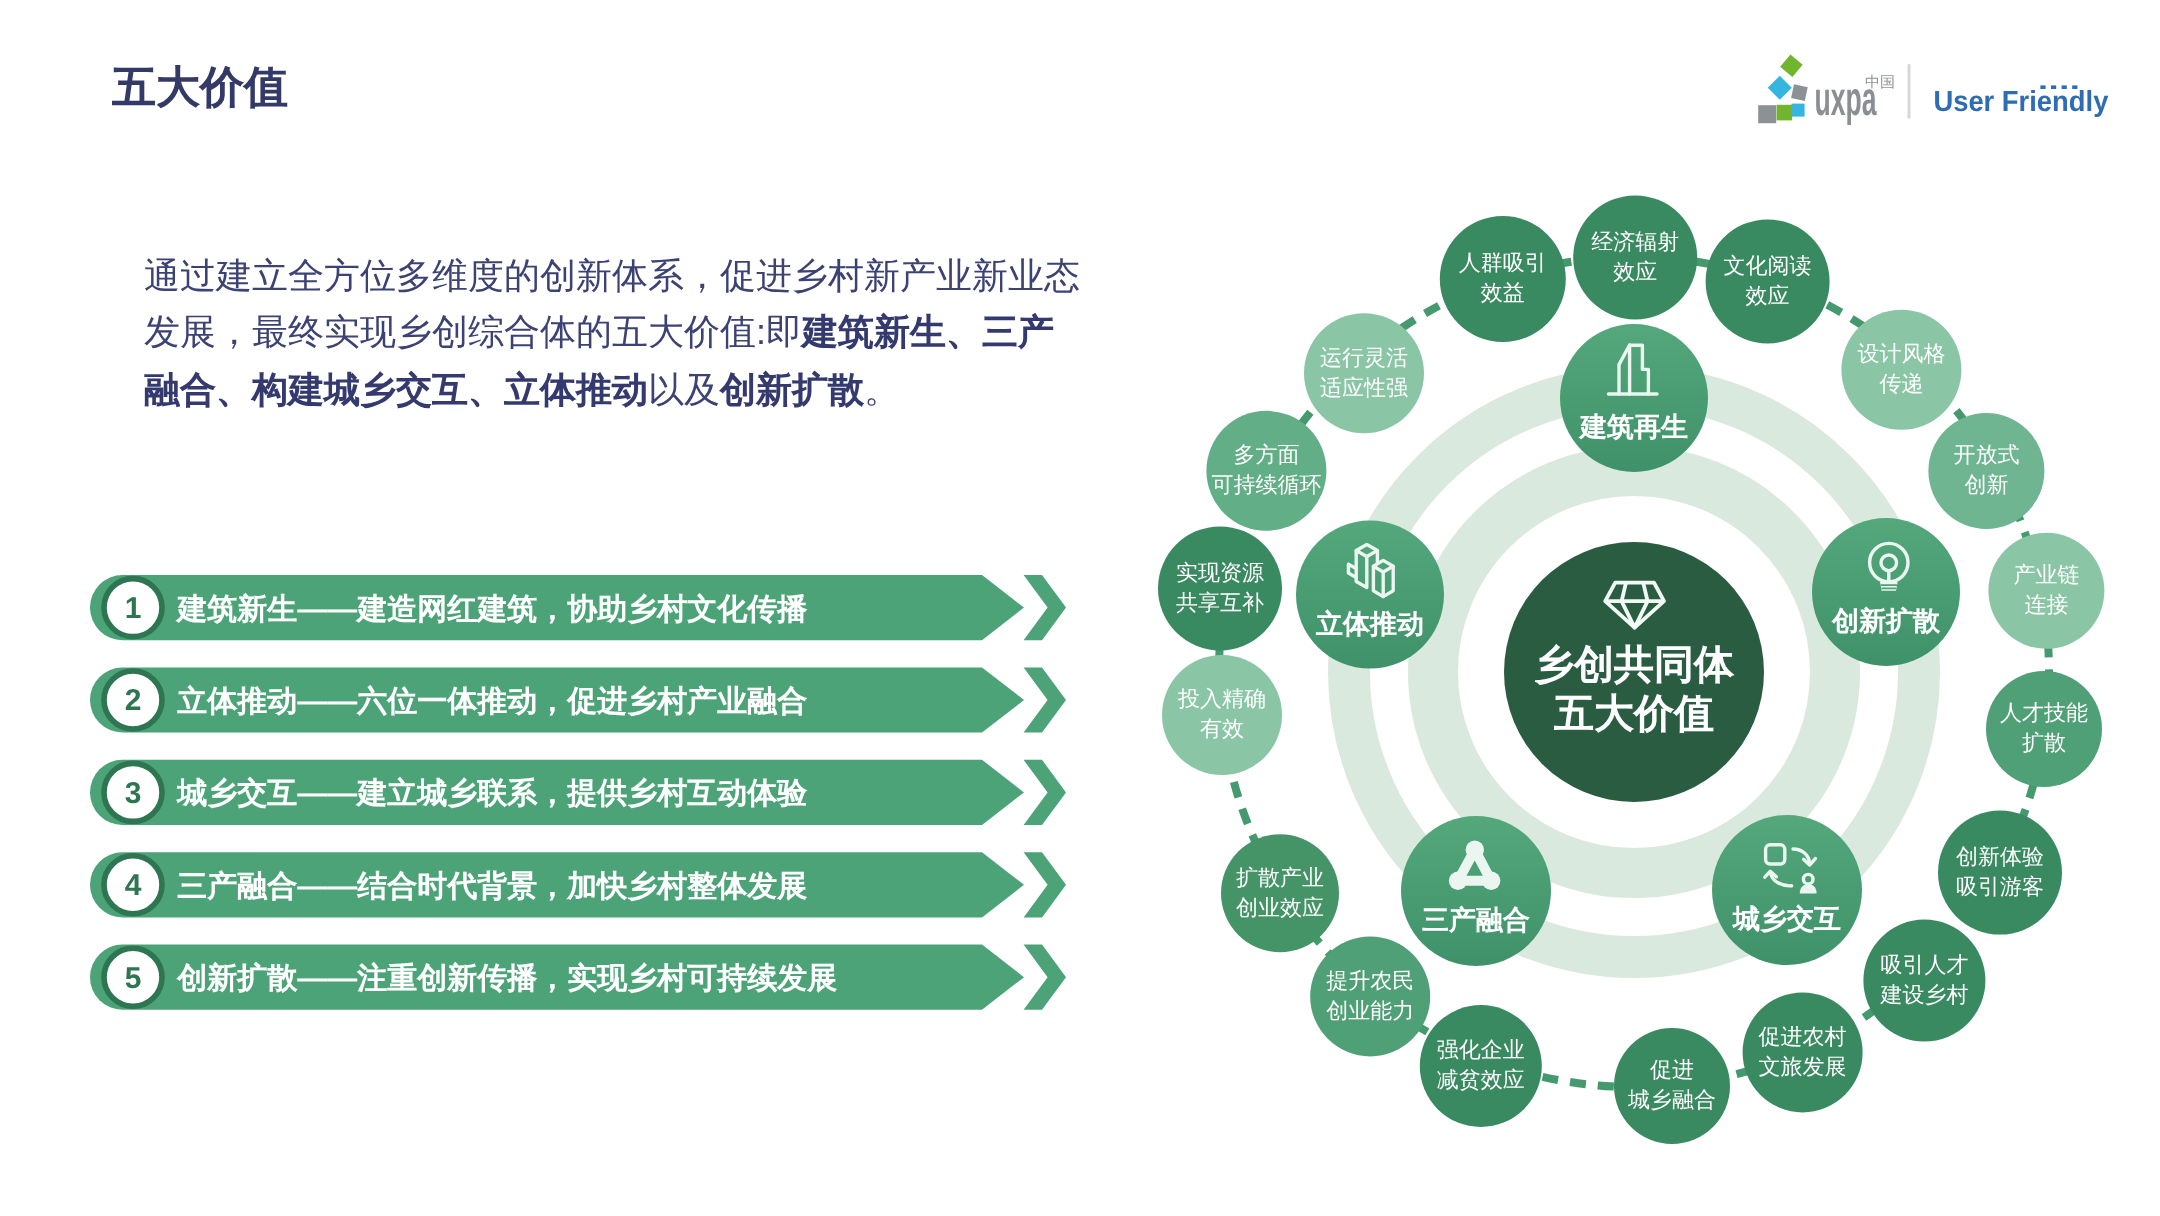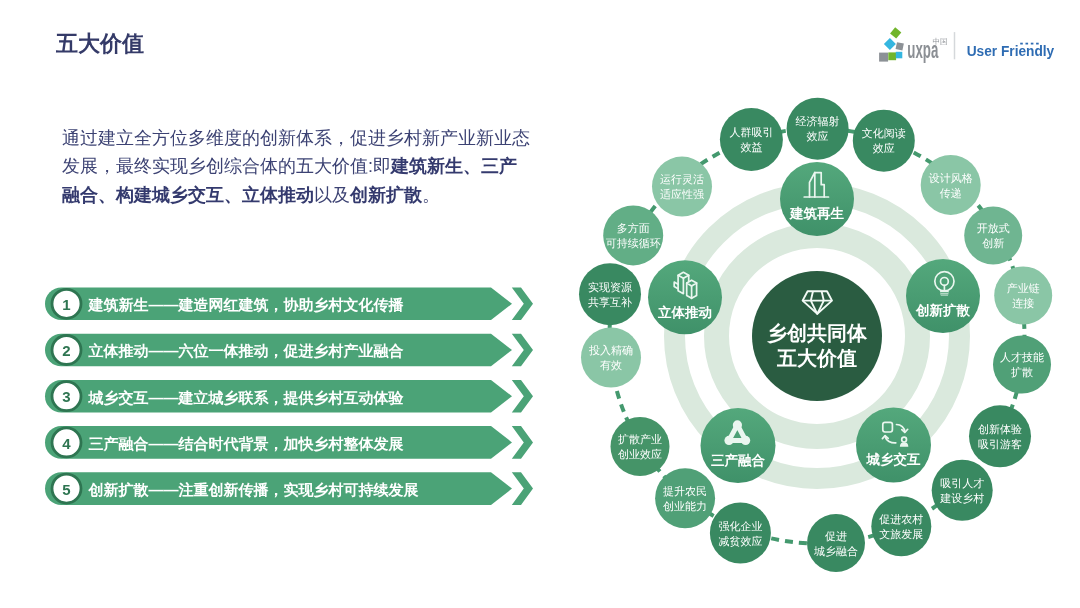--- a/index.html
+++ b/index.html
@@ -1,16 +1,16 @@
 <!DOCTYPE html>
 <html><head><meta charset="utf-8"><style>
 html,body{margin:0;padding:0;}
 body{width:1080px;height:608px;background:#fff;overflow:hidden;position:relative;font-family:"Liberation Sans",sans-serif;}
 .title{position:absolute;left:56px;top:29px;font-size:22px;font-weight:bold;color:#343a68;}
-.para{position:absolute;left:62px;top:123.5px;width:468px;font-size:18px;line-height:28.5px;color:#3c4273;}
+.para{position:absolute;left:72px;top:123.5px;width:468px;font-size:18px;line-height:28.5px;color:#3c4273;}
 .para b{color:#343a6e;}
 #banners{position:absolute;left:40px;top:280px;}
 #diagram{position:absolute;left:550px;top:70px;}
 #logo{position:absolute;left:876px;top:25px;}
 </style></head><body>
 <div class="title">五大价值</div>
 <div class="para">通过建立全方位多维度的创新体系，促进乡村新产业新业态发展，最终实现乡创综合体的五大价值:即<b>建筑新生、三产融合、构建城乡交互、立体推动</b>以及<b>创新扩散</b>。</div>
 <svg id="logo" width="200" height="50" viewBox="0 0 200 50">
     <rect x="15.7" y="3.9" width="8.0" height="8.0" fill="#71b52c" transform="rotate(40 19.7 7.9)"></rect>
     <rect x="9.6" y="14.6" width="8.5" height="8.5" fill="#35b6e0" transform="rotate(45 13.8 18.9)"></rect>

